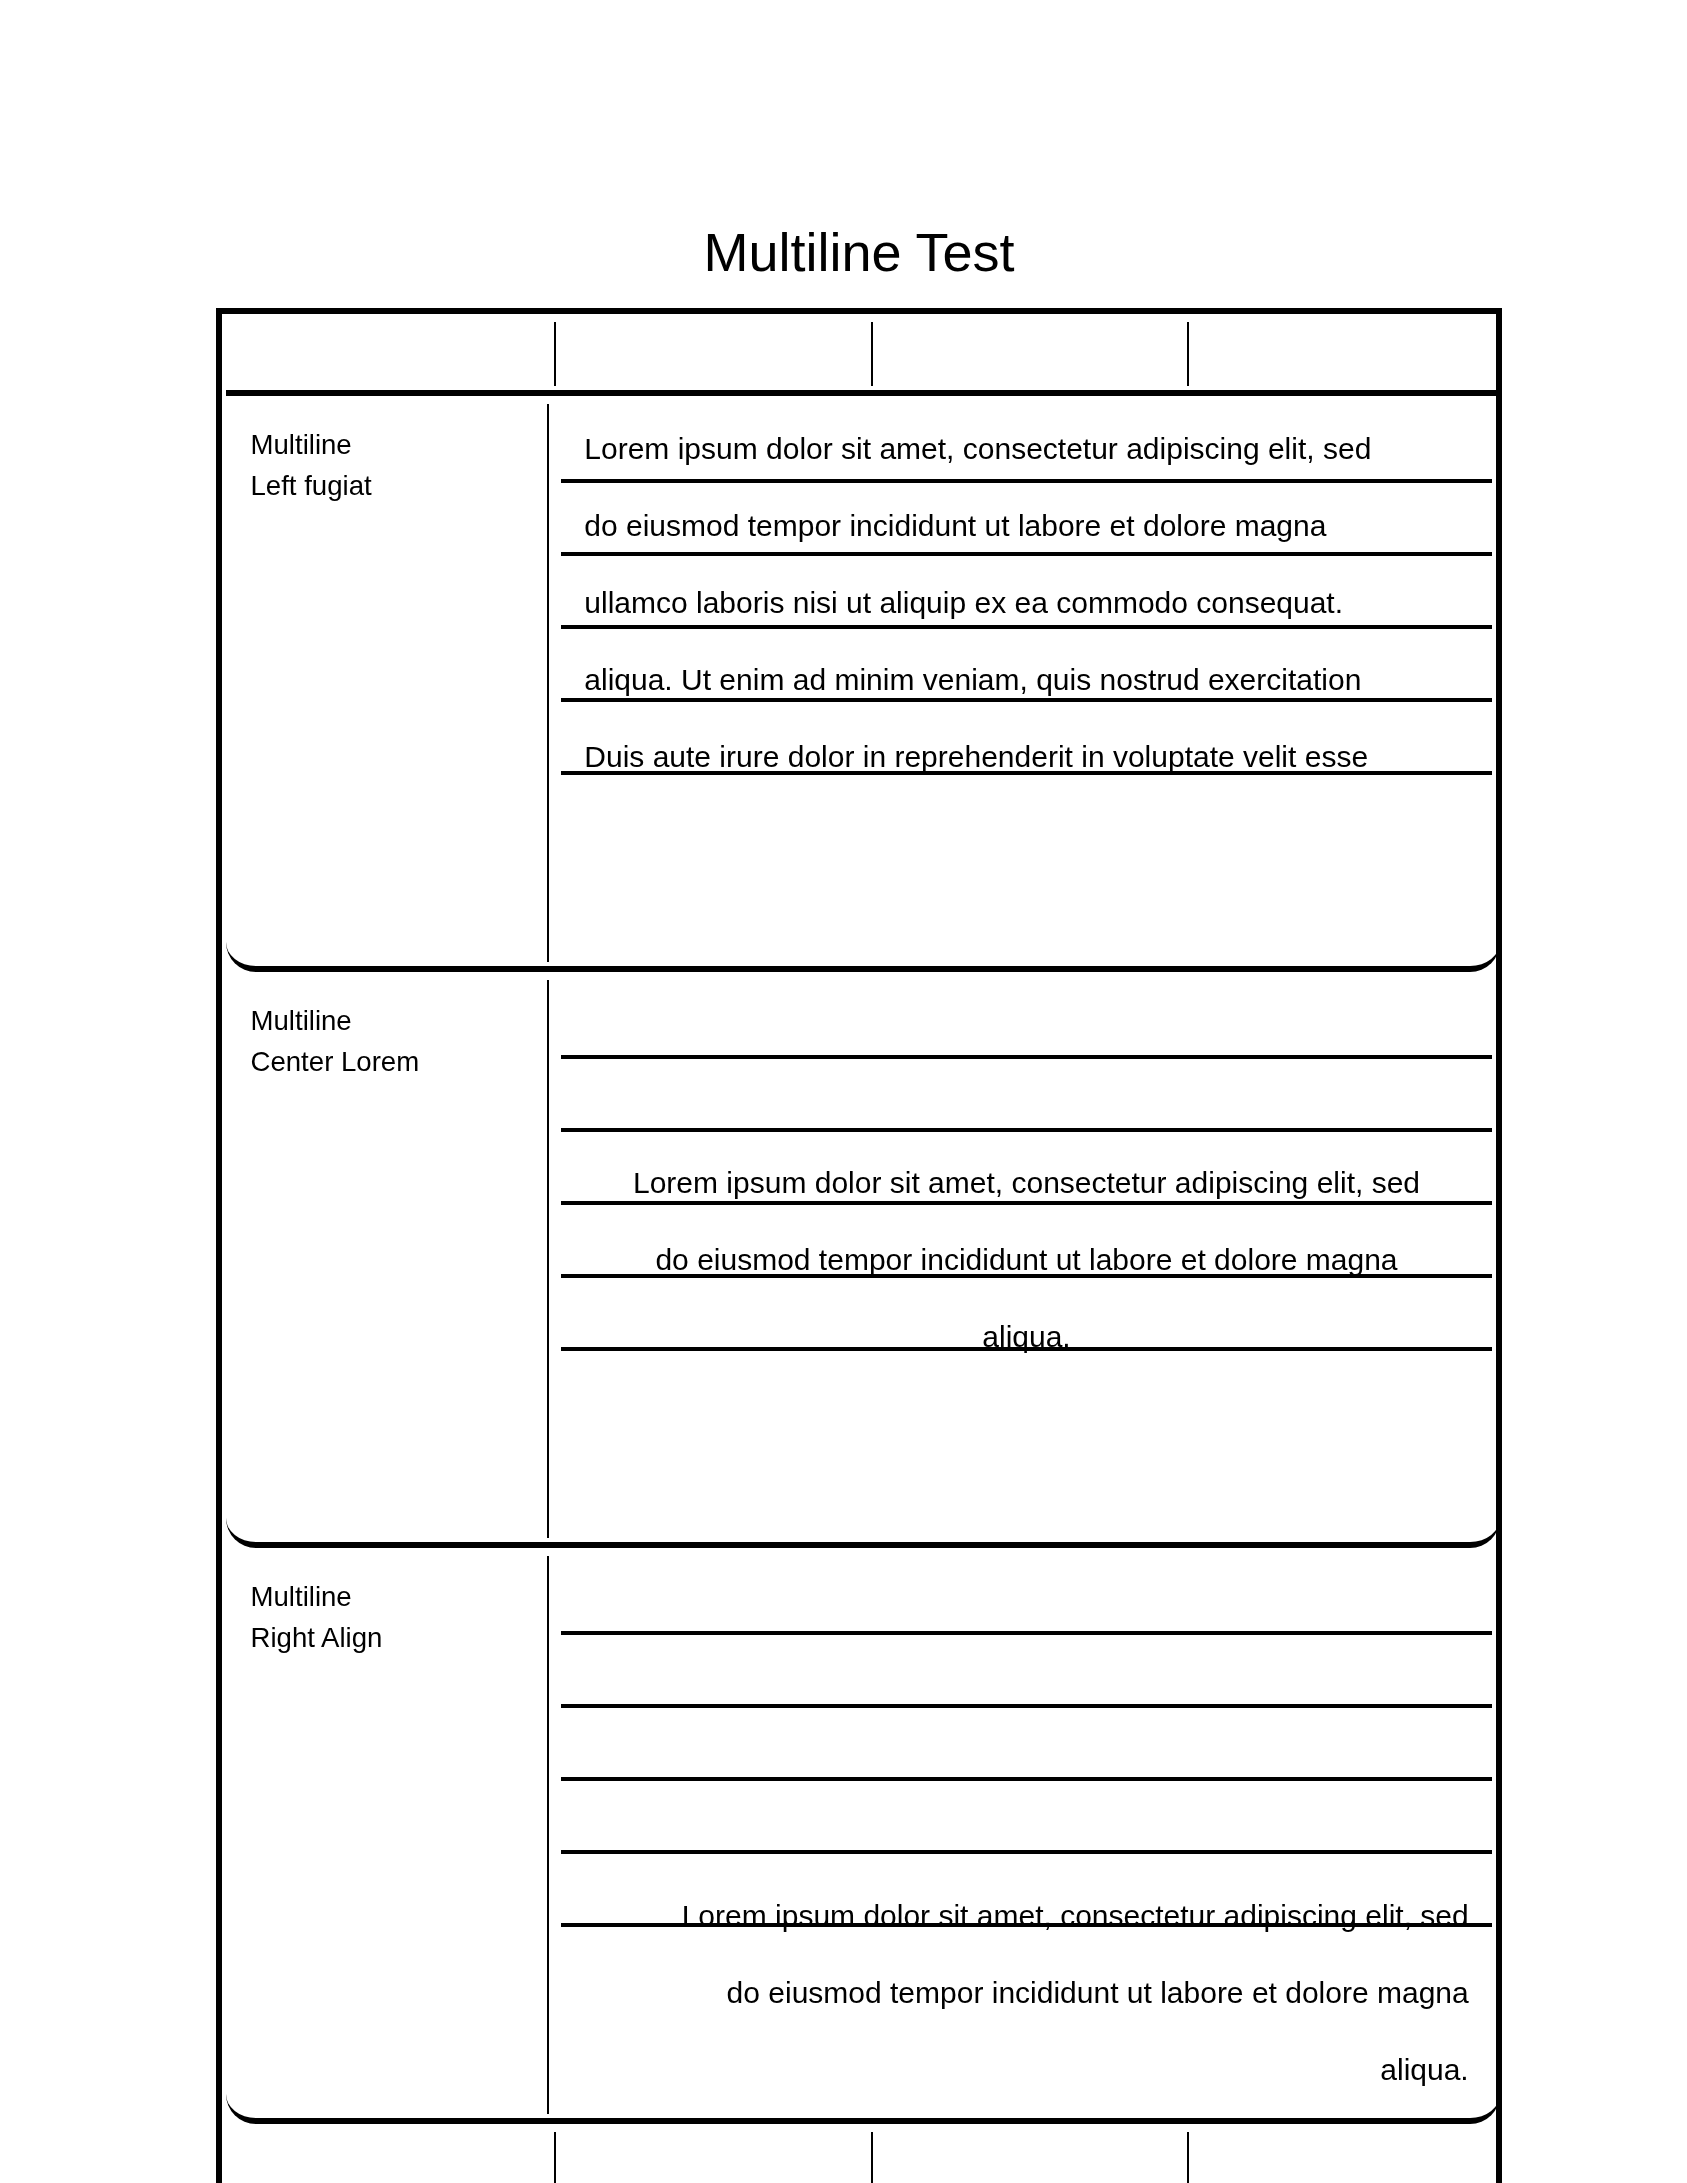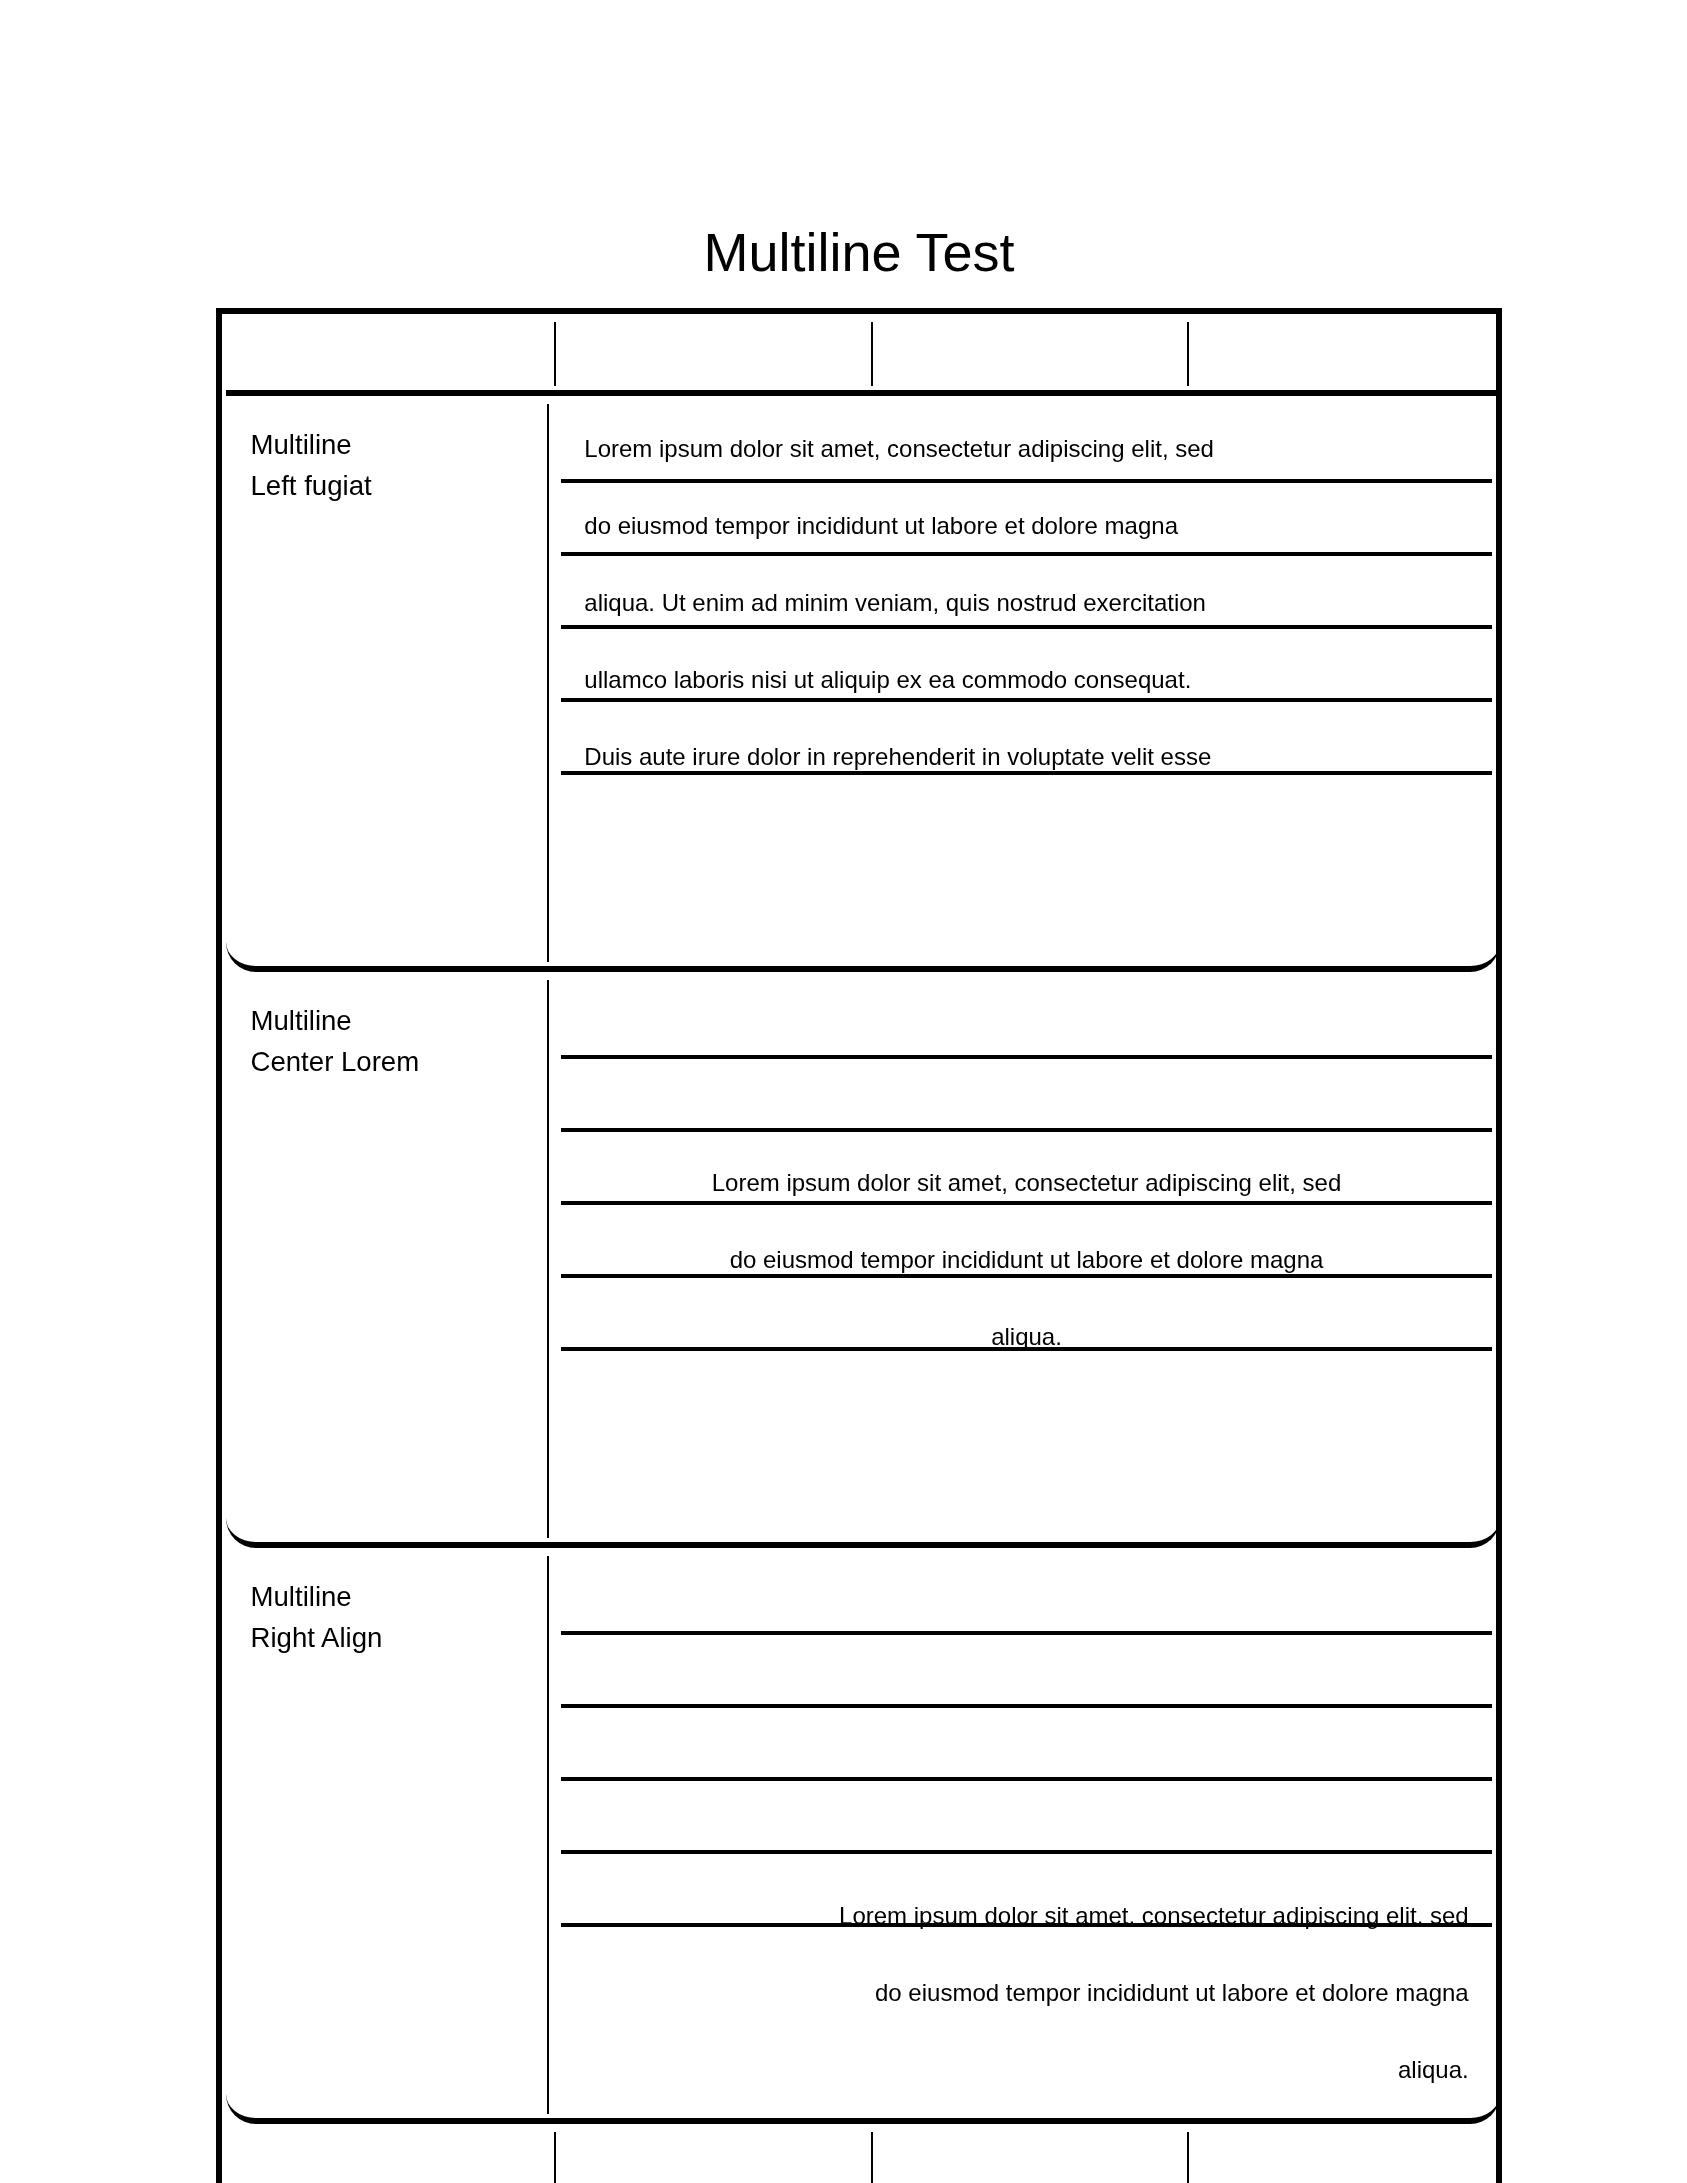--- a/index.html
+++ b/index.html
@@ -27,21 +27,21 @@
   .row-footer { height:131px; }
   .hf-cell { flex:1 1 0; border-left:2.8px solid #000000; }
   .hf-cell.first { flex:0 0 316px; border-left:none; }
 
   
   .section { display:flex; width:100%; height:572px; border-bottom:6.2px solid #000000;border-radius:30px; }
   .label-cell {
     flex:0 0 319px; border-right:2.8px solid #000000;
     padding:18px 6.9px 0 16.5px; font-size:27.6px; line-height:37px;
   }
-  .text-cell { position:relative; flex:1 1 auto; font-size:24px; overflow:hidden; }
+  .text-cell { position:relative; flex:1 1 auto; font-size:30px; overflow:hidden; }
 
   .hline {
     position:absolute; left:0; right:0; height:4.1px; background:#000000;
   }
   .hl-1 { top:71px; } .hl-2 { top:144px; } .hl-3 { top:217px; }
   .hl-4 { top:290px; } .hl-5 { top:363px; }
 
   .line-row { height:73px; line-height:73px; white-space:nowrap; }
 
   .lines-left { position:absolute; top:0; left:0; right:0; }
@@ -80,22 +80,22 @@
       </div>
       <div class="text-cell">
         <div class="hline hl-1"></div>
         <div class="hline hl-2"></div>
         <div class="hline hl-3"></div>
         <div class="hline hl-4"></div>
         <div class="hline hl-5"></div>
         <div class="lines-left">
           <div class="line-row">Lorem ipsum dolor sit amet, consectetur adipiscing elit, sed</div>
           <div class="line-row">do eiusmod tempor incididunt ut labore et dolore magna</div>
+          <div class="line-row">ullamco laboris nisi ut aliquip ex ea commodo consequat.</div>
           <div class="line-row">aliqua. Ut enim ad minim veniam, quis nostrud exercitation</div>
-          <div class="line-row">ullamco laboris nisi ut aliquip ex ea commodo consequat.</div>
           <div class="line-row">Duis aute irure dolor in reprehenderit in voluptate velit esse</div>
         </div>
       </div>
     </div>
 
     <div class="section">
       <div class="label-cell">
         <div>Multiline</div>
         <div>Center Lorem</div>
       </div>

